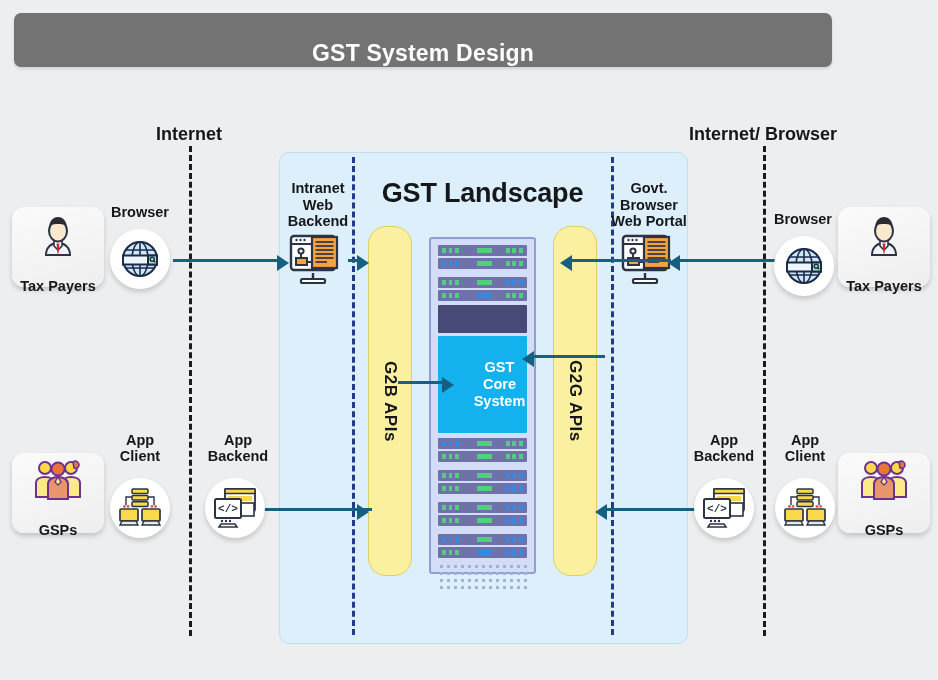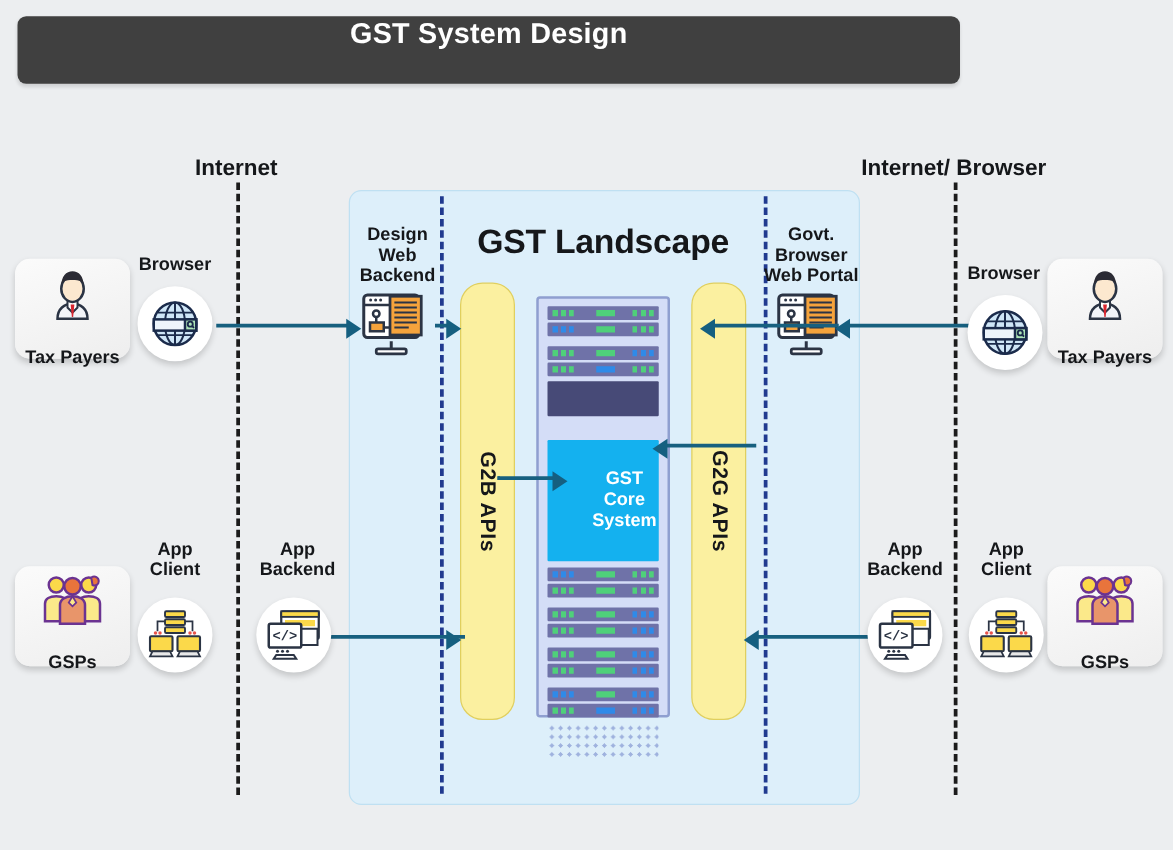--- a/index.html
+++ b/index.html
@@ -8,24 +8,24 @@
     width:938px;height:680px;
     background:#eceef0;
     font-family:"Liberation Sans", sans-serif;
     overflow:hidden;
     position:relative;
   }
   #canvas{position:absolute;left:0;top:0;width:938px;height:680px;}
 
   
   .header{
-    position:absolute;left:14px;top:13px;width:754px;height:54px;
-    background:#404040;border-radius:7px;
+    position:absolute;left:14px;top:13px;width:818px;height:54px;
+    background:#737373;border-radius:7px;
     box-shadow:0 2px 3px rgba(0,0,0,.12);
-    display:flex;align-items:flex-start;justify-content:center;
+    display:flex;align-items:flex-end;justify-content:center;
   }
   .header-title{
     color:#ffffff;font-size:23px;font-weight:600;letter-spacing:.2px;
   }
 
   
   .landscape{
     position:absolute;left:279px;top:152px;width:407px;height:490px;
     background:#ddeffa;border:1px solid #bfe0f2;border-radius:10px;
   }
@@ -74,21 +74,21 @@
     background-image:linear-gradient(to right,currentColor 0 4px,transparent 4px 6.5px,
       currentColor 6.5px 10.5px,transparent 10.5px 13px,currentColor 13px 17px);
   }
   .g{color:#4fd07a;}
   .b{color:#2f8ae8;}
   .bar-g{background:#4fd07a;}
   .bar-b{background:#2f8ae8;}
   .slotgap{height:6px;}
   .darkband{height:28px;background:#474a77;margin:4px 0 0 0;border-radius:1px;}
   .core{
-    height:97px;background:#14b1ef;margin-top:19px;border-radius:1px;
+    height:97px;background:#14b1ef;margin-top:3px;border-radius:1px;
     display:flex;align-items:center;justify-content:center;text-align:center;
     color:#ffffff;font-size:14.5px;font-weight:700;line-height:1.15;padding-left:34px;
   }
   .vent{
     height:28px;margin-top:5px;border-radius:1px;
     background-image:radial-gradient(#9fb2de 32%,transparent 34%);
     background-size:7px 7px;
   }
 
   
@@ -142,21 +142,21 @@
   <div class="vline dark" style="left:189px;top:146px;height:490px;"></div>
   <div class="zone-label" style="left:129px;top:124px;width:120px;">Internet</div>
 
   <div class="vline dark" style="left:763px;top:146px;height:490px;"></div>
   <div class="zone-label" style="left:673px;top:124px;width:180px;">Internet/ Browser</div>
 
   <div class="vline navy" style="left:352px;top:157px;height:478px;"></div>
   <div class="vline navy" style="left:611px;top:157px;height:478px;"></div>
 
   <div class="portal-label" style="left:283px;top:180px;width:70px;">
-    <div>Design</div>
+    <div>Intranet</div>
     <div>Web</div>
     <div>Backend</div>
   </div>
   <div style="position:absolute;left:288px;top:233px;">
     <svg width="58" height="56" viewBox="0 0 58 56">
       <rect x="3" y="3" width="44" height="34" rx="3" fill="#ffffff" stroke="#2b3444" stroke-width="2.4"></rect>
       <line x1="3" y1="11" x2="47" y2="11" stroke="#2b3444" stroke-width="2"></line>
       <circle cx="8.5" cy="7" r="1.2" fill="#2b3444"></circle>
         <circle cx="12.5" cy="7" r="1.2" fill="#2b3444"></circle>
         <circle cx="16.5" cy="7" r="1.2" fill="#2b3444"></circle>

